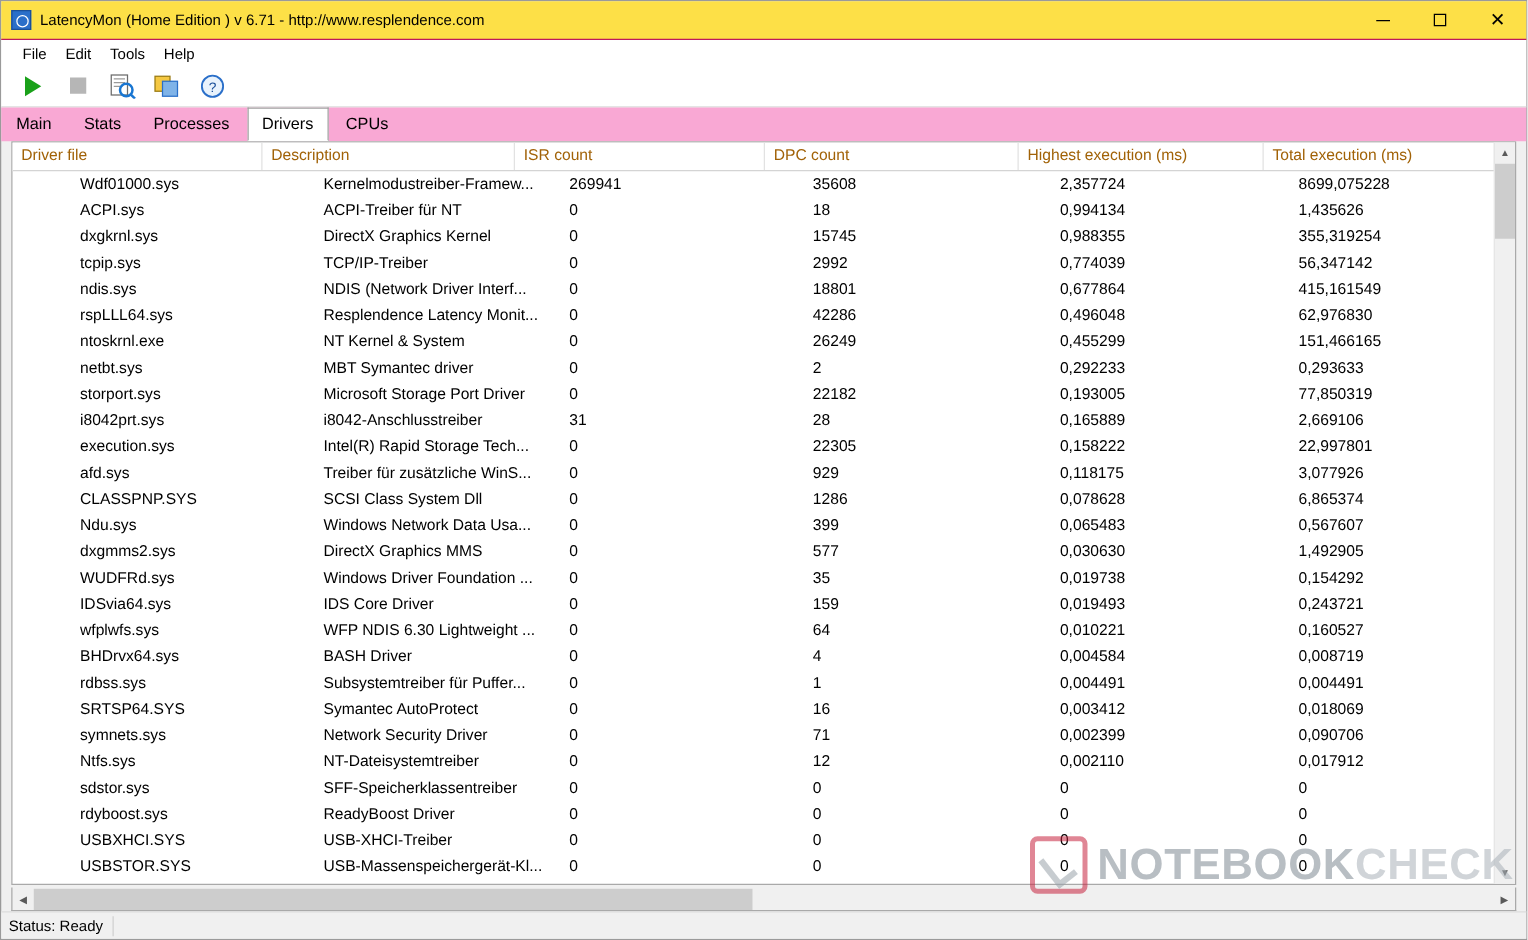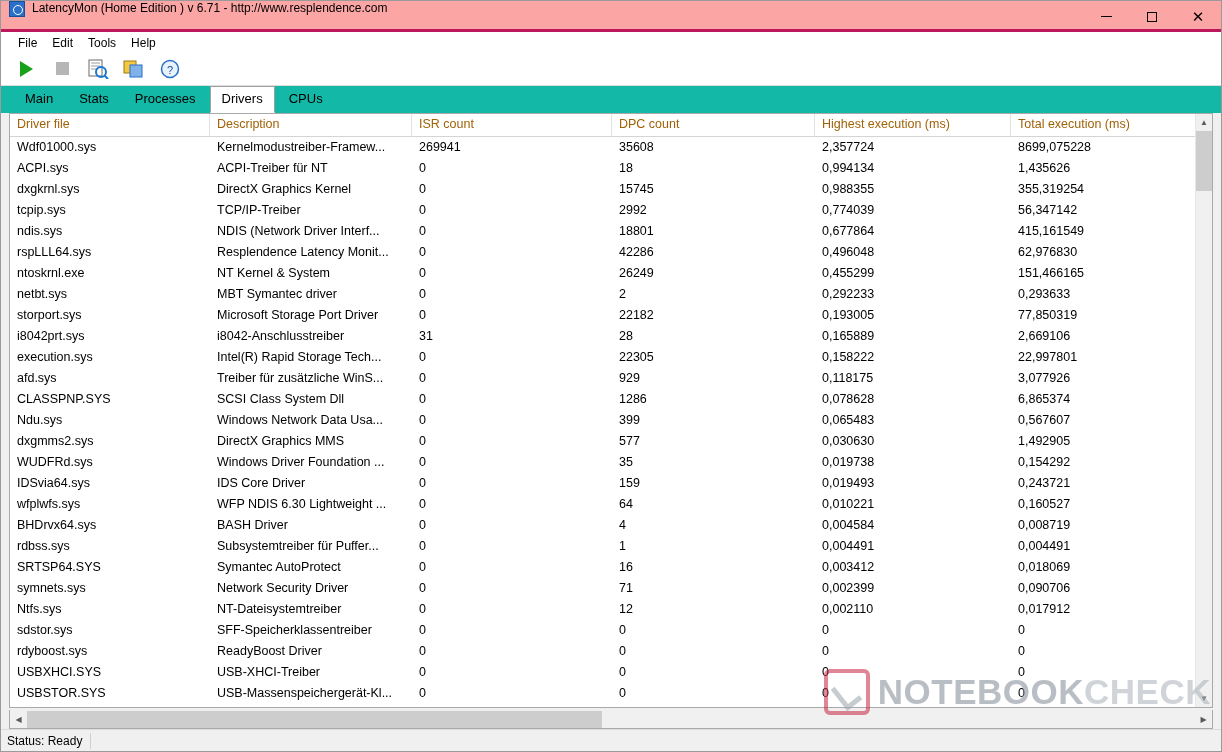--- a/index.html
+++ b/index.html
@@ -16,25 +16,25 @@
     width: 1222px; height: 752px;
     border: 1px solid #9a9a9a;
     background: #f0f0f0;
     display: flex;
     flex-direction: column;
     position: relative;
   }
   
   .titlebar {
     height: 31px;
-    background: #fca5a5;
-    display: flex;
-    align-items: flex-start;
-    flex: none;
-    border-bottom: 3px solid #be185d;
+    background: #fde047;
+    display: flex;
+    align-items: center;
+    flex: none;
+    border-bottom: 1px solid #be185d;
   }
   .title-icon {
     width: 16px; height: 16px;
     margin-left: 8px; margin-right: 7px;
     background: #2a6fc9;
     border: 1px solid #1a4f99;
     position: relative;
     flex: none;
   }
   .title-icon::after {
@@ -103,24 +103,24 @@
     border-bottom: 8px solid transparent;
   }
   .sq-stop {
     width: 13px; height: 13px;
     background: #b6b6b6;
   }
 
   
   .tabstrip {
     height: 27px;
-    background: #14b8a6;
+    background: #f9a8d4;
     display: flex;
     align-items: flex-end;
-    padding-left: 12px;
+    padding-left: 0;
     flex: none;
     position: relative;
   }
   .tab {
     padding: 4px 11px 5px 11px;
     font-size: 13px;
     line-height: 16px;
     border: 1px solid transparent;
     background: transparent;
     margin-right: 2px;
@@ -169,20 +169,21 @@
   }
   .grid-body {
     flex: 1 1 auto;
     overflow: hidden;
     position: relative;
   }
   .row {
     display: flex;
     height: 21px;
     align-items: flex-start;
+    margin-left: 47px;
   }
   .cell {
     font-size: 12.5px;
     padding-left: 7px;
     white-space: nowrap;
     overflow: hidden;
     text-overflow: ellipsis;
     line-height: 21px;
   }
   .c0 { width: 200px; }

